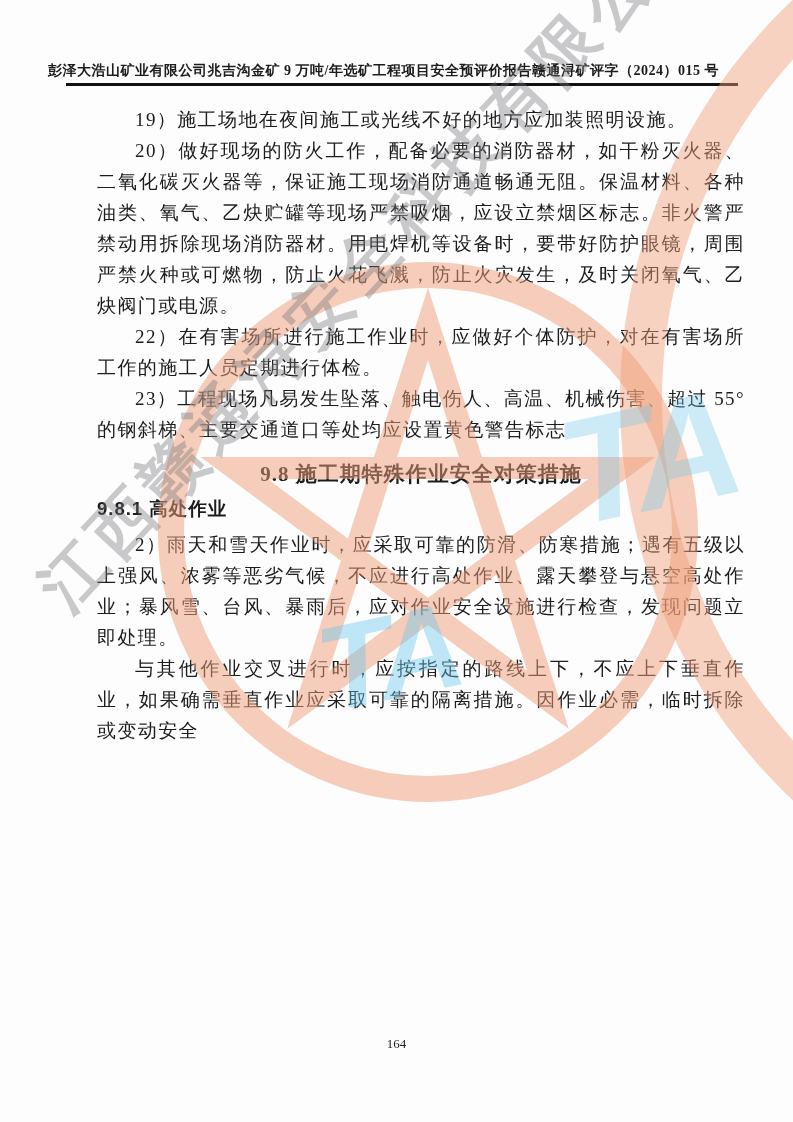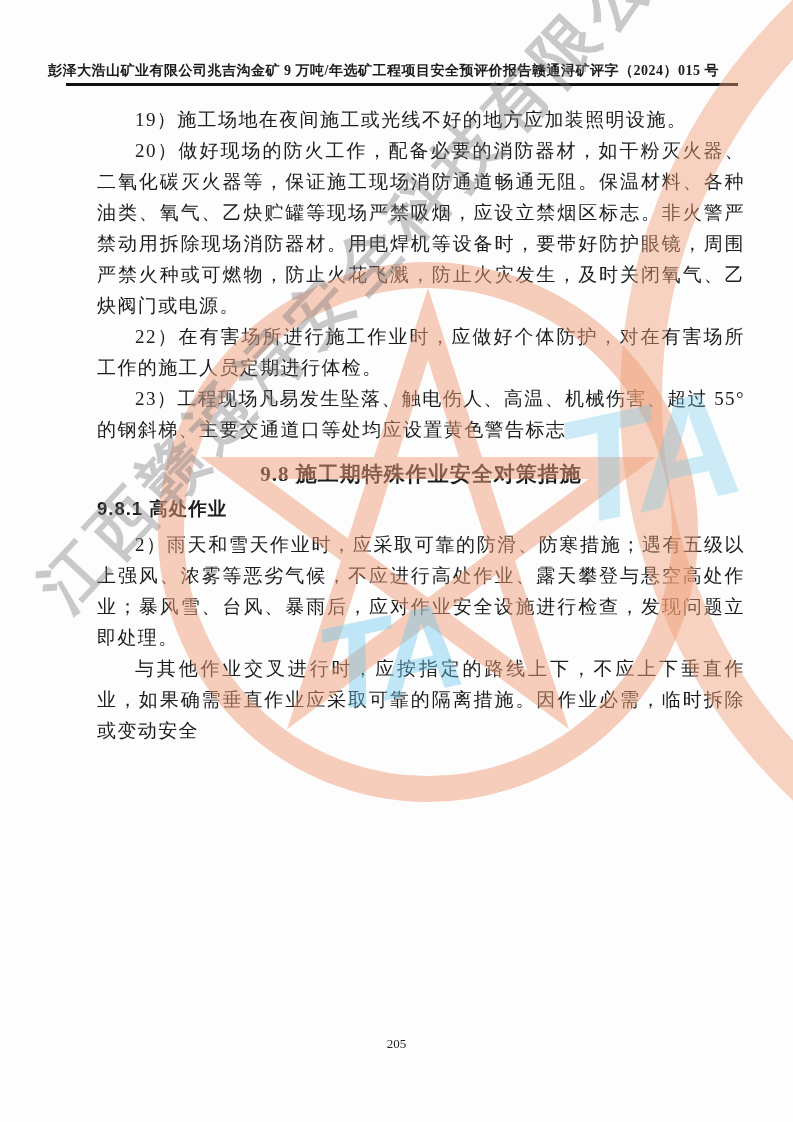--- a/index.html
+++ b/index.html
@@ -112,15 +112,15 @@
 
   <div class="wm seal-ring"></div>
   <svg class="wm seal-star" viewBox="0 0 540 540" width="540" height="540">
     <polygon points="270,62 390,438 76,206 464,206 150,438" fill="none" stroke="rgba(240,158,120,0.50)" stroke-width="22"></polygon>
   </svg>
   <div class="wm seal-ring2"></div>
   <div class="wm wm-gray">江西赣通浔安全科技有限公司</div>
   <div class="wm wm-cyan-1">TA</div>
   <div class="wm wm-cyan-2">TA</div>
 
-  <div class="footer">205</div>
+  <div class="footer">164</div>
 
 </div>
 
 </body></html>

